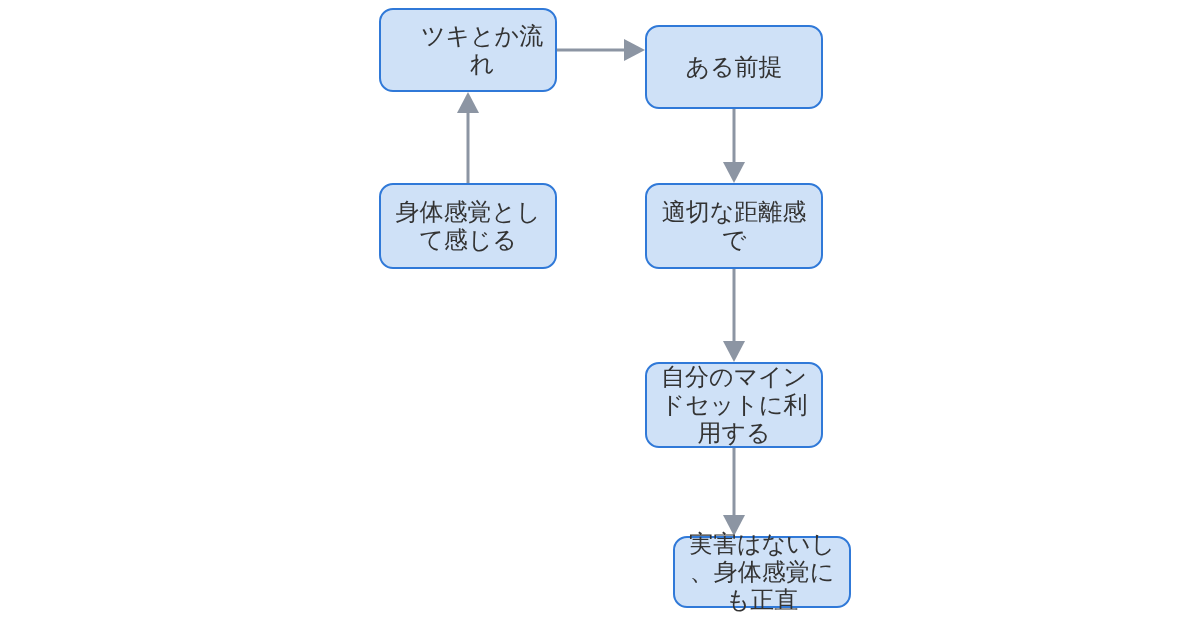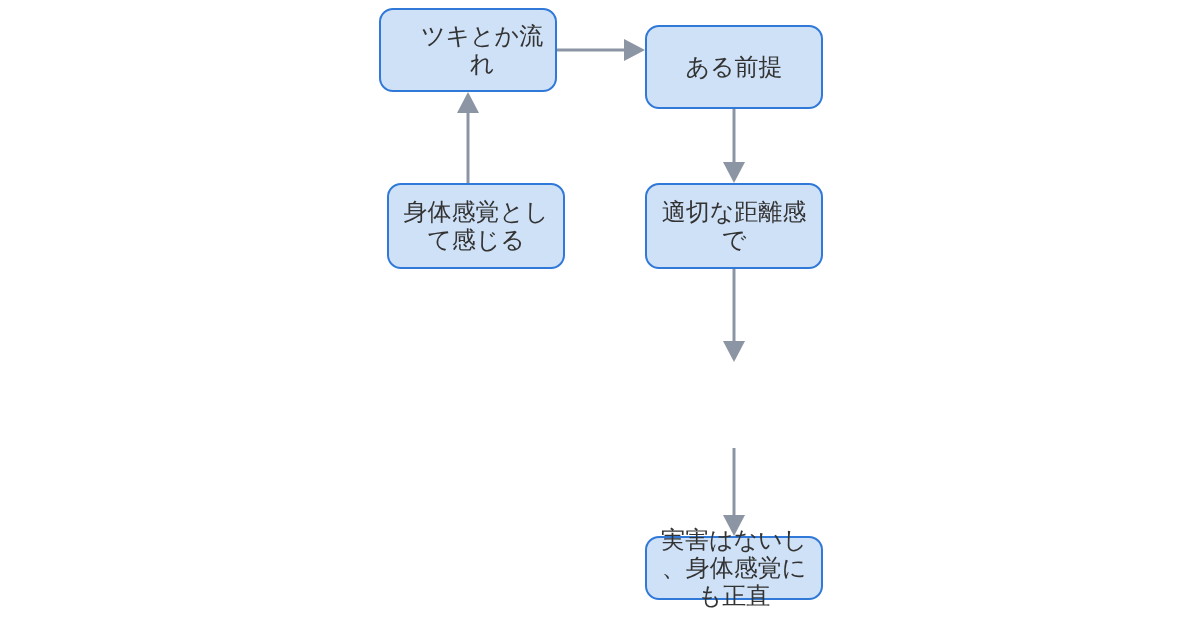--- a/index.html
+++ b/index.html
@@ -78,30 +78,35 @@
   </svg>
 
   <div class="node" style="left:379px; top:8px; width:178px; height:84px;padding-left:32px;">
     <span class="node-label">ツキとか流れ</span>
   </div>
 
   <div class="node" style="left:645px; top:8px; width:178px; height:84px;margin-top:17px;">
     <span class="node-label">ある前提</span>
   </div>
 
-  <div class="node" style="left:379px; top:183px; width:178px; height:86px;margin-left:8px;">
+  <div class="node" style="left:379px; top:183px; width:178px; height:86px;">
     <span class="node-label">身体感覚とし
 て感じる</span>
   </div>
 
   <div class="node" style="left:645px; top:183px; width:178px; height:86px;align-items:center;">
     <span class="node-label">適切な距離感
 で</span>
   </div>
 
+  <div class="node" style="left:645px; top:362px; width:178px; height:86px;">
+    <span class="node-label">自分のマイン
+ドセットに利
+用する</span>
+  </div>
 
-  <div class="node" style="left:645px; top:536px; width:178px; height:64px;">
+  <div class="node" style="left:673px; top:536px; width:178px; height:72px;">
     <span class="node-label">実害はないし
 、身体感覚に
 も正直</span>
   </div>
 
 </div>
 
 </body></html>

